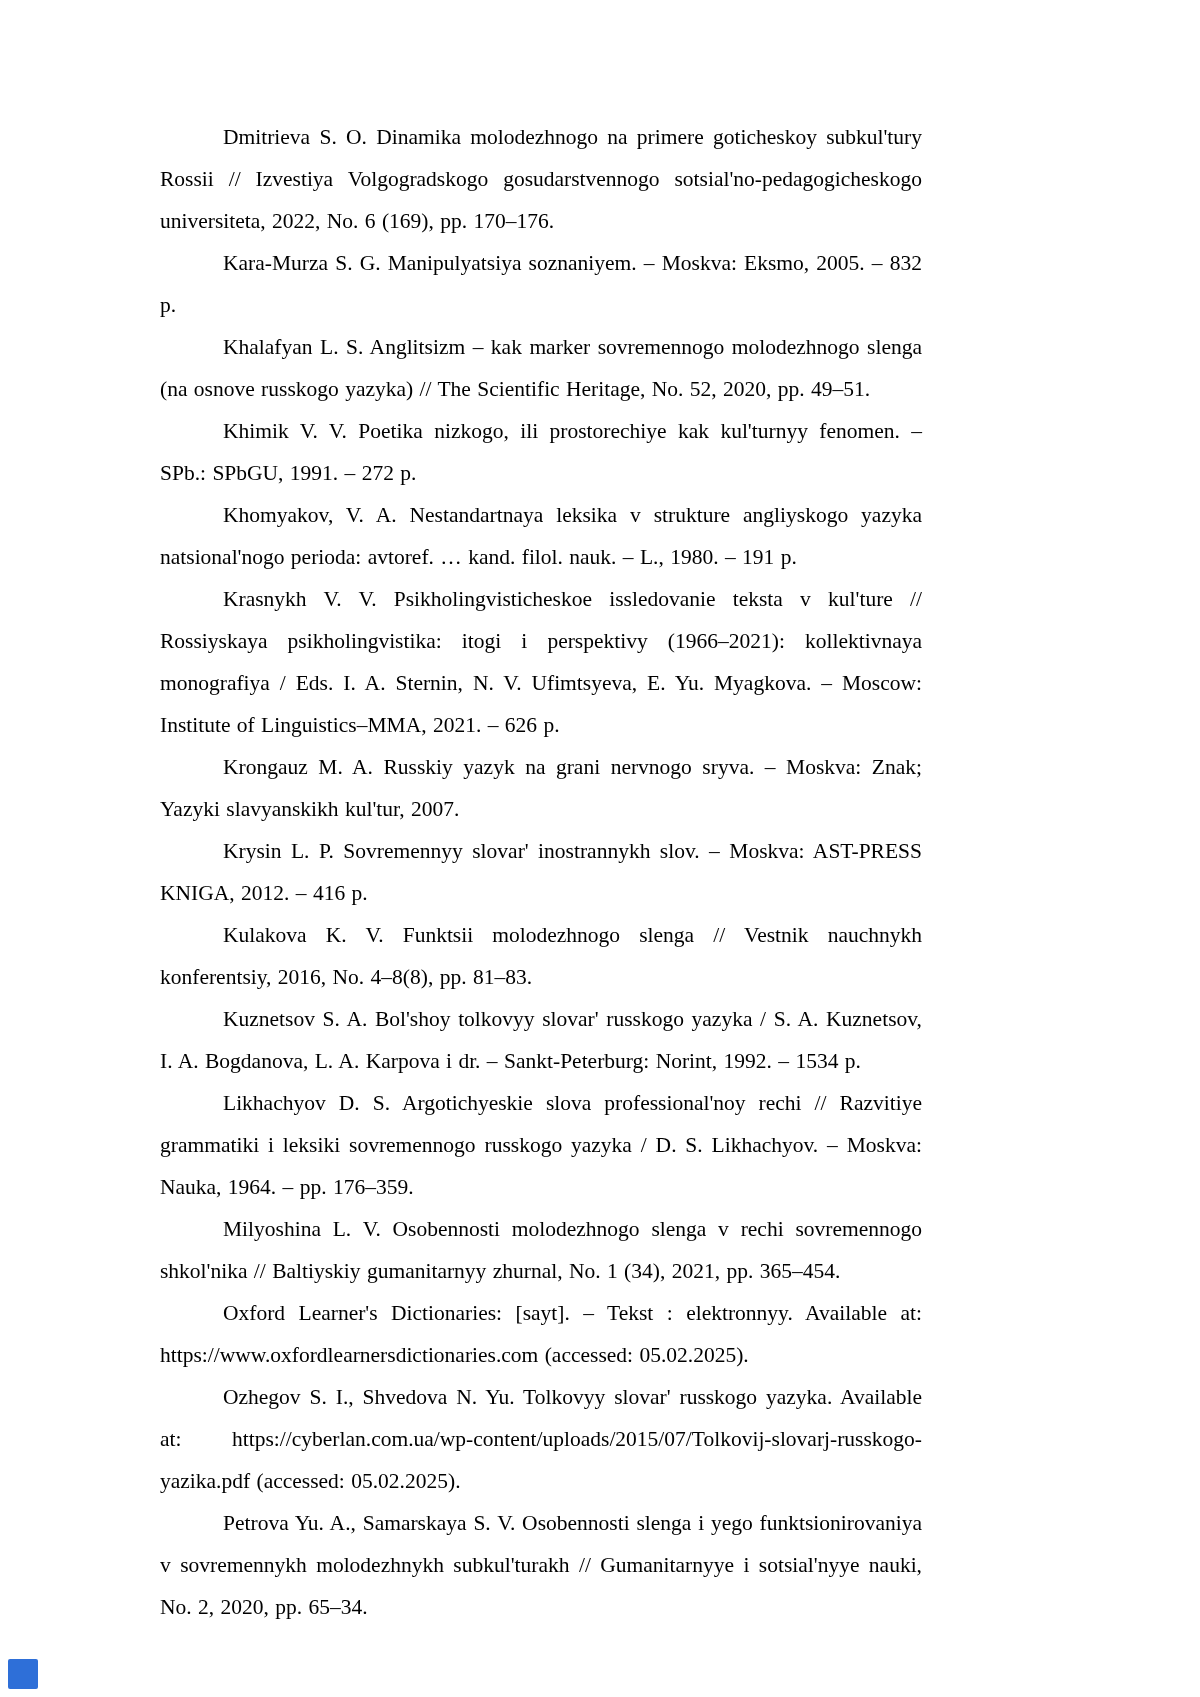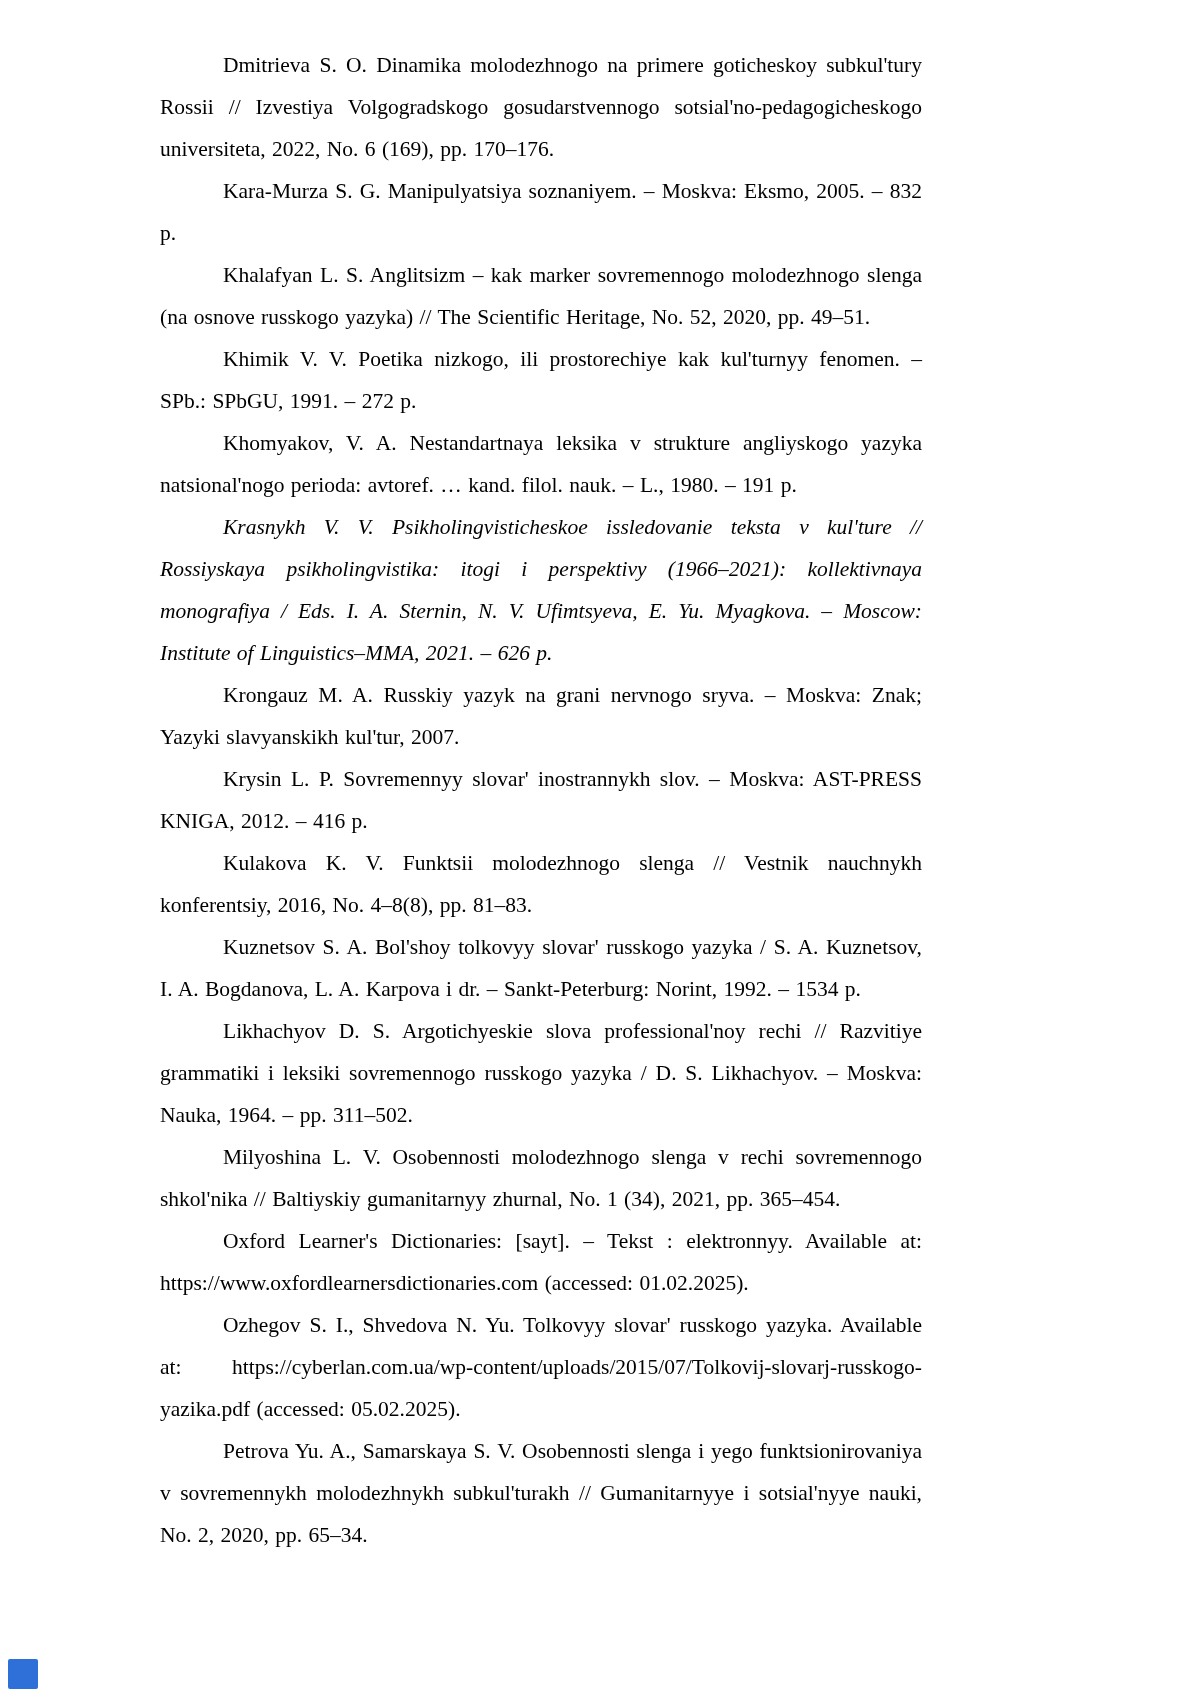--- a/index.html
+++ b/index.html
@@ -2,36 +2,36 @@
 <html><head>
 <meta charset="utf-8">
 <style>
   html, body { margin: 0; padding: 0; background: #ffffff; }
   .page {
     position: relative;
     width: 1084px;
     height: 1697px;
     background: #ffffff;
     box-sizing: border-box;
-    padding: 44px 162px 0 160px;
+    padding: 116px 162px 0 160px;
     font-family: "Liberation Serif", serif;
     color: #000000;
     overflow: hidden;
   }
   .references { width: 100%; }
   p.ref {
     margin: 0;
     font-size: 21.5px;
     line-height: 42px;
     text-align: justify;
     text-indent: 63px;
     word-spacing: 1px;
     overflow-wrap: break-word;
   }
-  p.ref.italic { font-style: italic; }
+  p.ref.italic { }
   .corner-marker {
     position: absolute;
     left: 8px;
     bottom: 8px;
     width: 30px;
     height: 30px;
     border-radius: 2px;
   }
 </style>
 </head>
@@ -42,20 +42,20 @@
       <p class="ref">Dmitrieva S. O. Dinamika molodezhnogo na primere goticheskoy subkul'tury Rossii // Izvestiya Volgogradskogo gosudarstvennogo sotsial'no-pedagogicheskogo universiteta, 2022, No. 6 (169), pp. 170–176.</p>
       <p class="ref">Kara-Murza S. G. Manipulyatsiya soznaniyem. – Moskva: Eksmo, 2005. – 832 p.</p>
       <p class="ref">Khalafyan L. S. Anglitsizm – kak marker sovremennogo molodezhnogo slenga (na osnove russkogo yazyka) // The Scientific Heritage, No. 52, 2020, pp. 49–51.</p>
       <p class="ref">Khimik V. V. Poetika nizkogo, ili prostorechiye kak kul'turnyy fenomen. – SPb.: SPbGU, 1991. – 272 p.</p>
       <p class="ref">Khomyakov, V. A. Nestandartnaya leksika v strukture angliyskogo yazyka natsional'nogo perioda: avtoref. … kand. filol. nauk. – L., 1980. – 191 p.</p>
       <p class="ref italic">Krasnykh V. V. Psikholingvisticheskoe issledovanie teksta v kul'ture // Rossiyskaya psikholingvistika: itogi i perspektivy (1966–2021): kollektivnaya monografiya / Eds. I. A. Sternin, N. V. Ufimtsyeva, E. Yu. Myagkova. – Moscow: Institute of Linguistics–MMA, 2021. – 626 p.</p>
       <p class="ref">Krongauz M. A. Russkiy yazyk na grani nervnogo sryva. – Moskva: Znak; Yazyki slavyanskikh kul'tur, 2007.</p>
       <p class="ref">Krysin L. P. Sovremennyy slovar' inostrannykh slov. – Moskva: AST-PRESS KNIGA, 2012. – 416 p.</p>
       <p class="ref">Kulakova K. V. Funktsii molodezhnogo slenga // Vestnik nauchnykh konferentsiy, 2016, No. 4–8(8), pp. 81–83.</p>
       <p class="ref">Kuznetsov S. A. Bol'shoy tolkovyy slovar' russkogo yazyka / S. A. Kuznetsov, I. A. Bogdanova, L. A. Karpova i dr. – Sankt-Peterburg: Norint, 1992. – 1534 p.</p>
-      <p class="ref">Likhachyov D. S. Argotichyeskie slova professional'noy rechi // Razvitiye grammatiki i leksiki sovremennogo russkogo yazyka / D. S. Likhachyov. – Moskva: Nauka, 1964. – pp. 311–502.</p>
+      <p class="ref">Likhachyov D. S. Argotichyeskie slova professional'noy rechi // Razvitiye grammatiki i leksiki sovremennogo russkogo yazyka / D. S. Likhachyov. – Moskva: Nauka, 1964. – pp. 176–359.</p>
       <p class="ref">Milyoshina L. V. Osobennosti molodezhnogo slenga v rechi sovremennogo shkol'nika // Baltiyskiy gumanitarnyy zhurnal, No. 1 (34), 2021, pp. 365–454.</p>
-      <p class="ref">Oxford Learner's Dictionaries: [sayt]. – Tekst : elektronnyy. Available at: https://www.oxfordlearnersdictionaries.com (accessed: 01.02.2025).</p>
+      <p class="ref">Oxford Learner's Dictionaries: [sayt]. – Tekst : elektronnyy. Available at: https://www.oxfordlearnersdictionaries.com (accessed: 05.02.2025).</p>
       <p class="ref">Ozhegov S. I., Shvedova N. Yu. Tolkovyy slovar' russkogo yazyka. Available at: https://cyberlan.com.ua/wp-content/uploads/2015/07/Tolkovij-slovarj-russkogo-yazika.pdf (accessed: 05.02.2025).</p>
       <p class="ref">Petrova Yu. A., Samarskaya S. V. Osobennosti slenga i yego funktsionirovaniya v sovremennykh molodezhnykh subkul'turakh // Gumanitarnyye i sotsial'nyye nauki, No. 2, 2020, pp. 65–34.</p>
     </div>
   <div class="corner-marker" id="corner-marker" style="background: rgb(46, 111, 216);"></div>
 </div>
 
 </body></html>

